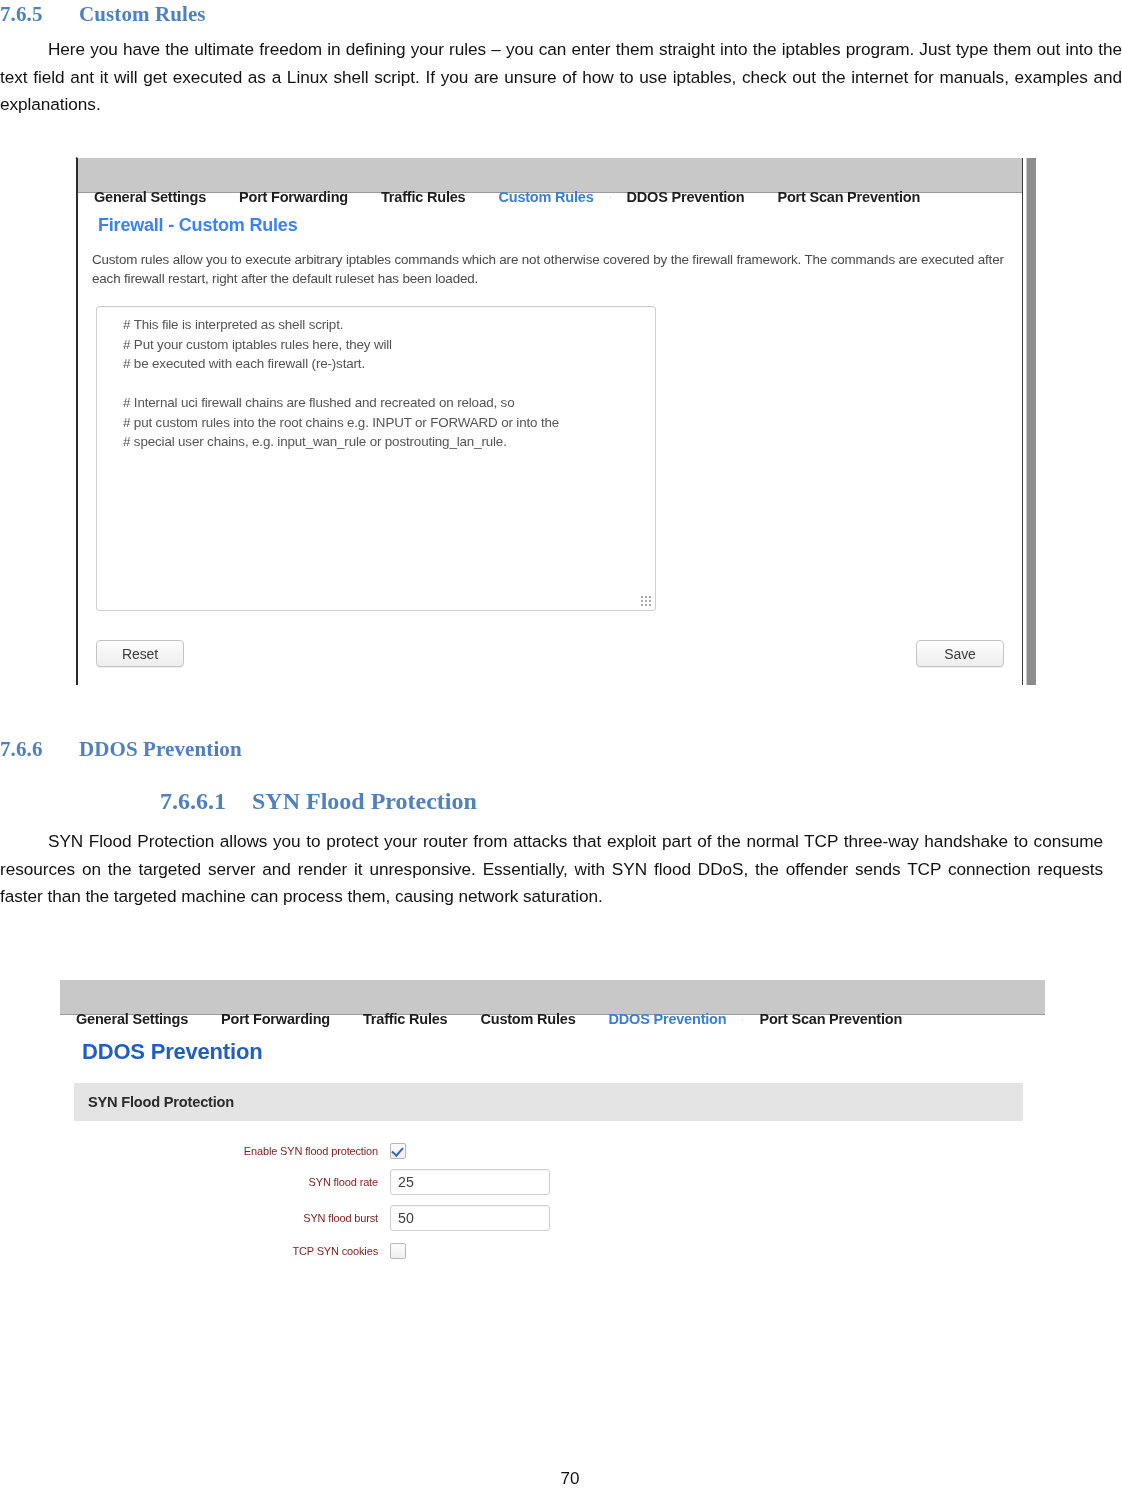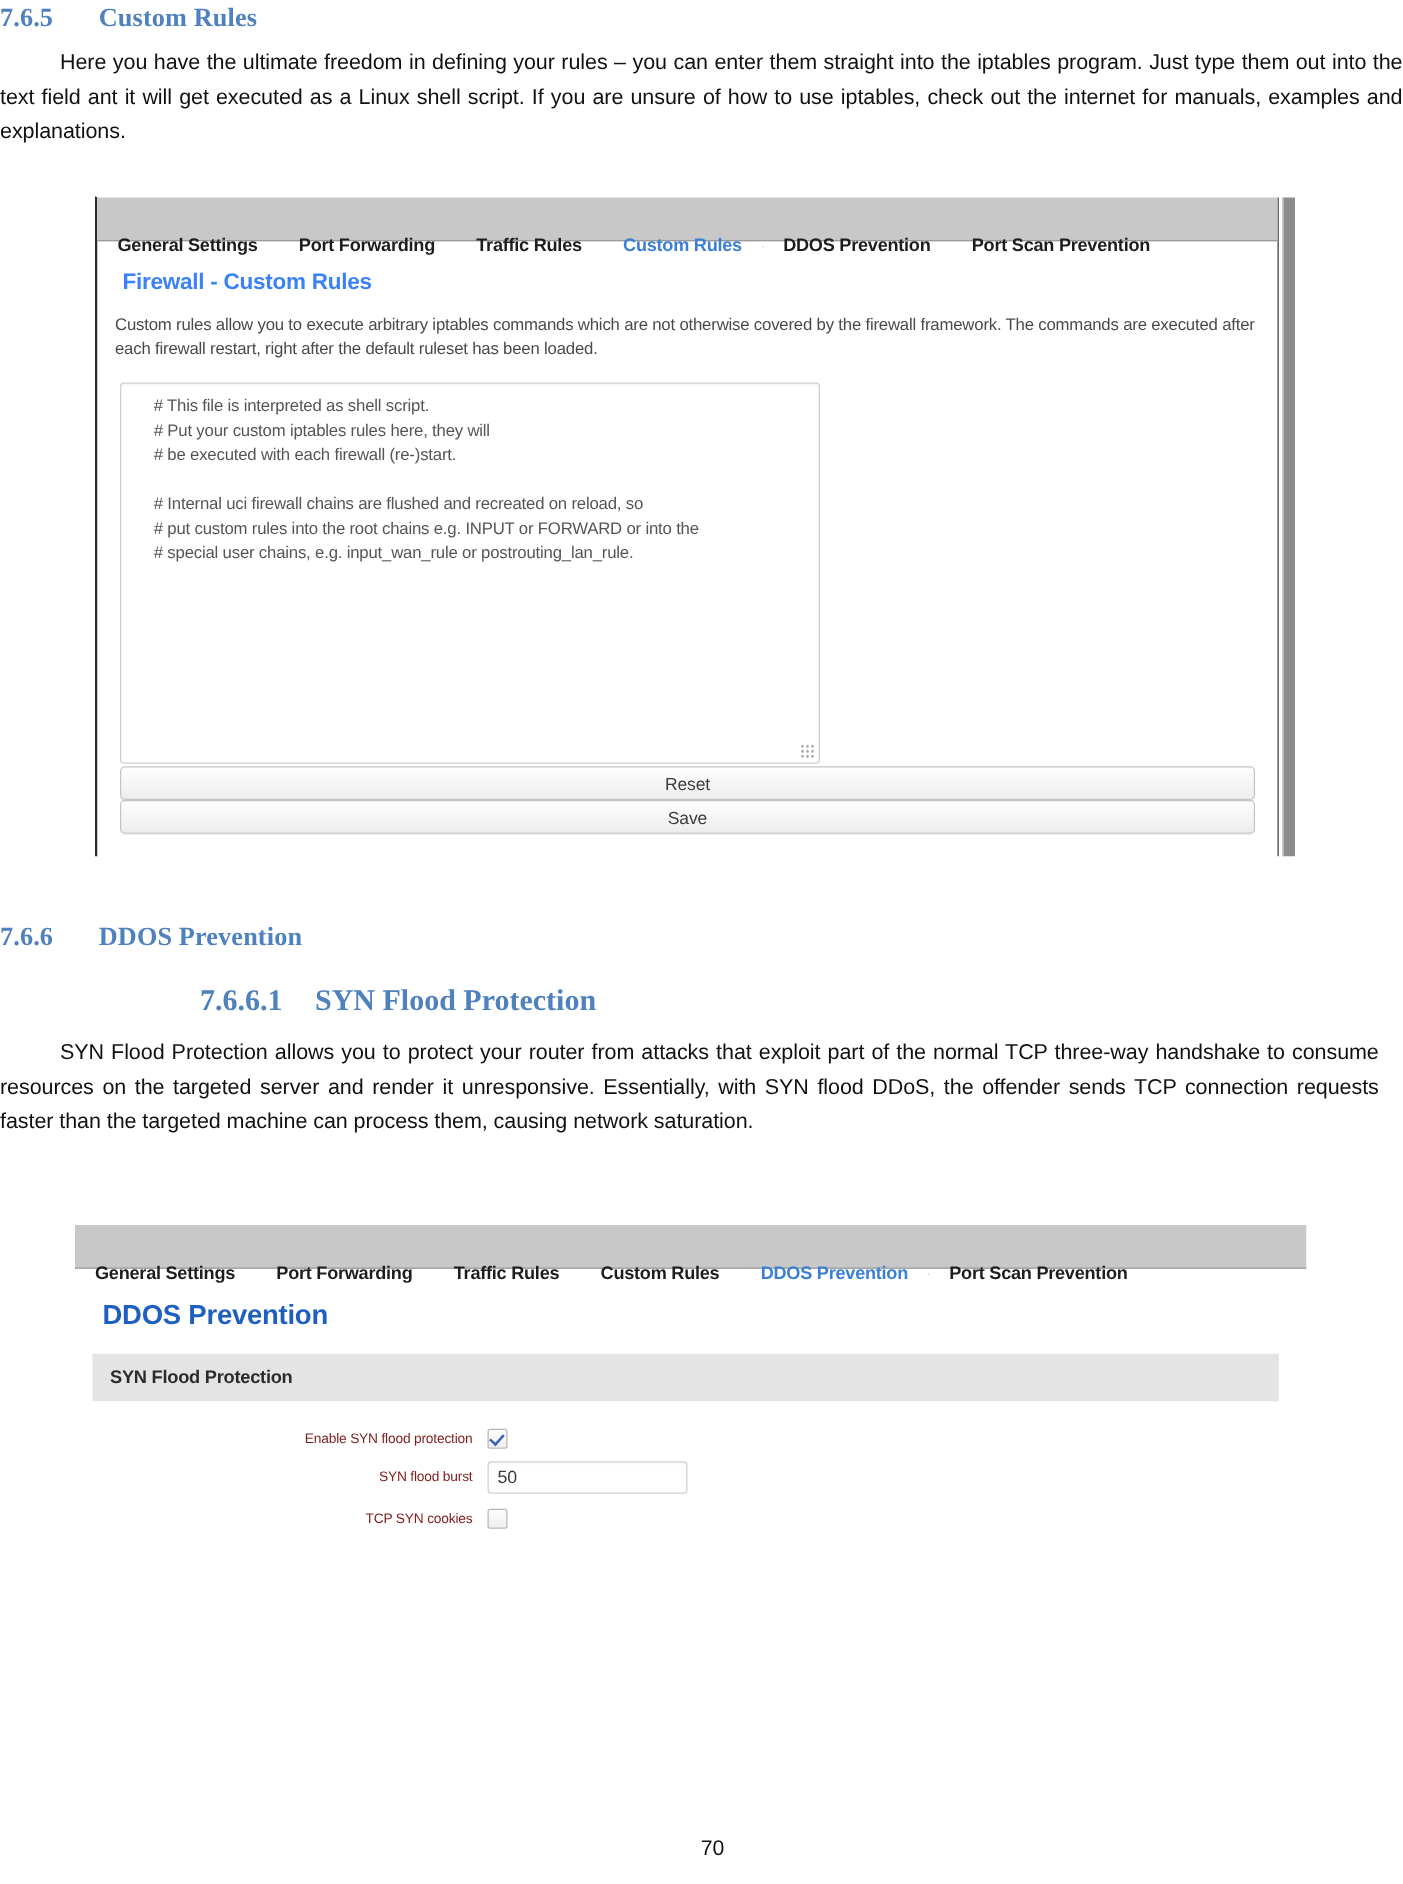--- a/index.html
+++ b/index.html
@@ -320,21 +320,21 @@
         <pre># This file is interpreted as shell script.
 # Put your custom iptables rules here, they will
 # be executed with each firewall (re-)start.
 
 # Internal uci firewall chains are flushed and recreated on reload, so
 # put custom rules into the root chains e.g. INPUT or FORWARD or into the
 # special user chains, e.g. input_wan_rule or postrouting_lan_rule.</pre>
         <div class="resize-grip"></div>
       </div>
 
-      <div style="position:absolute; left:18px; right:18px; bottom:18px; display:flex; justify-content:space-between;flex-direction:column;">
+      <div style="position:absolute; left:18px; right:18px; bottom:18px; display:flex; justify-content:space-between;">
         <div class="btn">Reset</div>
         <div class="btn">Save</div>
       </div>
 
     </div>
   </div>
 
   <div style="position:absolute; left:0; top:737px; width:1122px;">
     <h2 class="doc-h2">
       <span class="num">7.6.6</span>
@@ -371,20 +371,24 @@
 
     <div class="section-bar" style="margin:18px 22px 0 14px;">SYN Flood Protection</div>
 
     <div style="margin-top:22px;">
 
       <div class="form-row">
         <div class="form-label">Enable SYN flood protection</div>
         <span class="cb checked"></span>
       </div>
 
+      <div class="form-row" style="margin-top:10px;">
+        <div class="form-label">SYN flood rate</div>
+        <div class="txt-input">25</div>
+      </div>
 
       <div class="form-row" style="margin-top:8px;">
         <div class="form-label">SYN flood burst</div>
         <div class="txt-input">50</div>
       </div>
 
       <div class="form-row" style="margin-top:12px;">
         <div class="form-label">TCP SYN cookies</div>
         <span class="cb"></span>
       </div>

